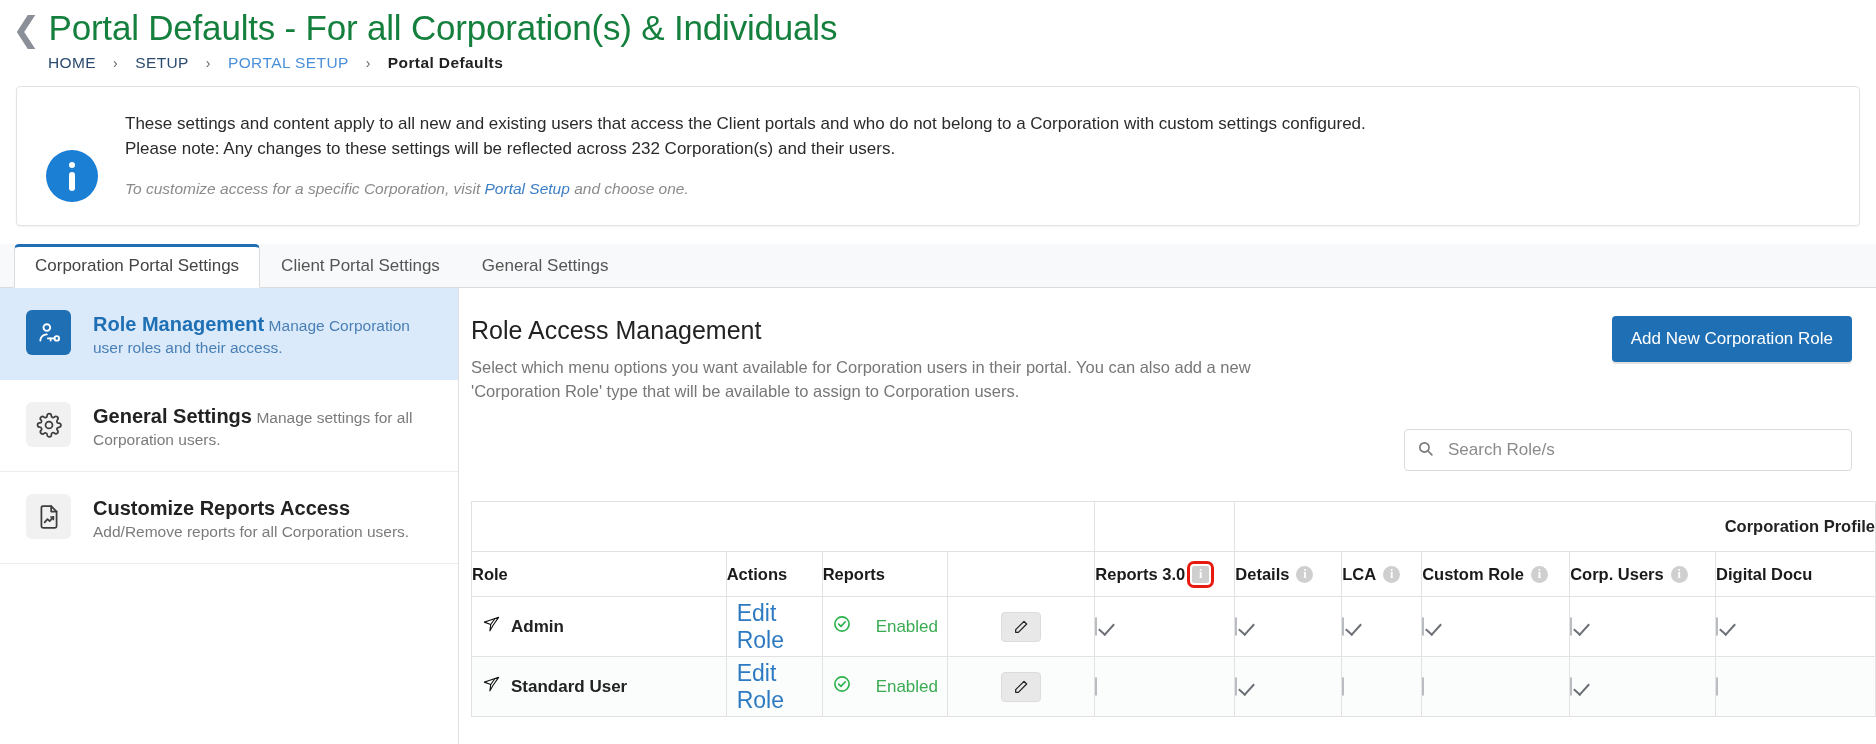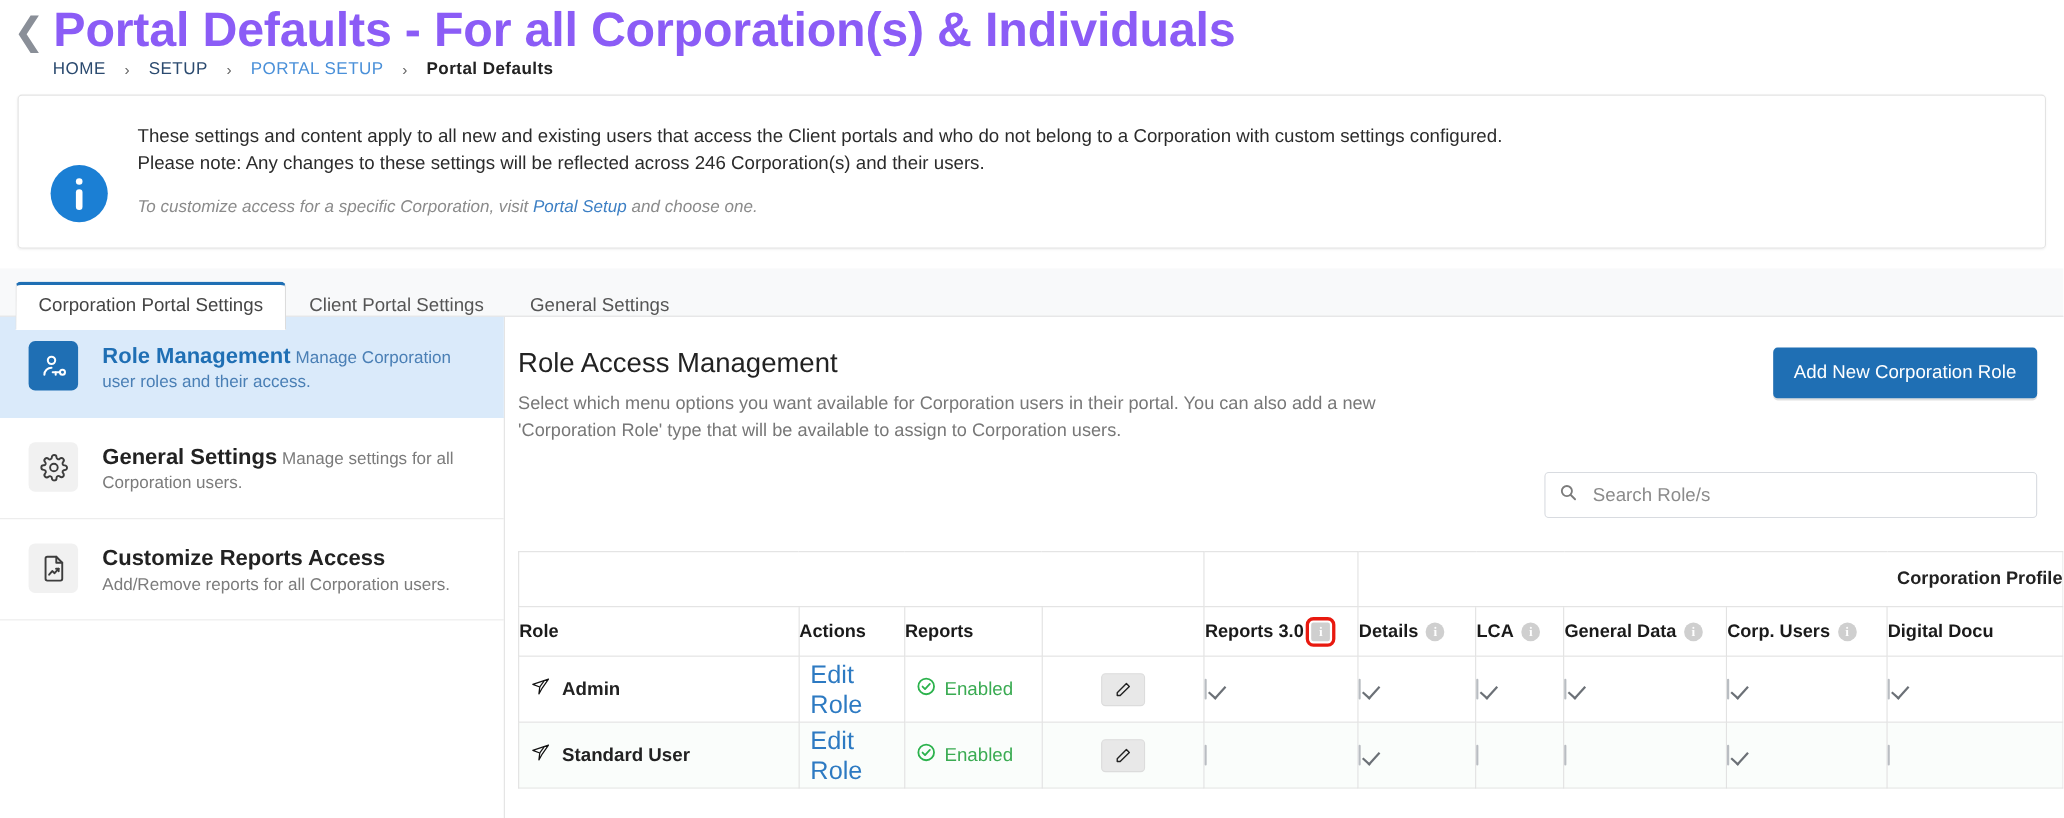--- a/index.html
+++ b/index.html
@@ -18,22 +18,22 @@
     display: flex; align-items: flex-start;
     padding-left: 6px;
   }
   .back-chevron {
     font-size: 34px; line-height: 34px;
     color: #8a8f98; font-weight: 400;
     padding: 6px 8px 0 6px; cursor: pointer;
     font-family: "DejaVu Sans", sans-serif;
   }
   .page-title {
-    font-size: 44px; line-height: 44px;
-    color: #8b5cf6; font-weight: 700;
+    font-size: 35px; line-height: 44px;
+    color: #15803d; font-weight: 400;
     letter-spacing: -0.2px;
     white-space: nowrap;
   }
   .breadcrumb {
     padding: 4px 0 0 48px;
     font-size: 15.5px; letter-spacing: 0.4px;
     display: flex; align-items: center; gap: 17px;
   }
   .bc-link { color: #2b4a6f; text-decoration: none; cursor: pointer; }
   .bc-link.blue { color: #4a90d9; }
@@ -80,21 +80,21 @@
   .tabbar {
     margin-top: 18px;
     border-bottom: 1px solid #dcdcdc;
     background: #f8f9fa;
     display: flex; align-items: flex-end;
     padding-left: 14px;
     height: 44px;
   }
   .tab {
     font-size: 17px; padding: 11px 20px 11px 20px;
-    color: #555; cursor: pointer; position: relative; top: 13px;
+    color: #555; cursor: pointer; position: relative; top: 1px;
     border: 1px solid transparent;
     border-radius: 5px 5px 0 0;
     line-height: 20px;
   }
   .tab.active {
     background: #fff;
     border-color: #dcdcdc;
     border-bottom-color: #fff;
     border-top: 3px solid #1f6fb4;
     padding-top: 9px;
@@ -205,21 +205,21 @@
   .role-cell { padding-left: 10px !important; }
   .role-name {
     display: flex; align-items: center; gap: 10px;
     font-size: 17px; font-weight: bold; color: #222;
   }
   .edit-link {
     font-size: 23px; color: #2d7ac2; cursor: pointer;
     text-decoration: none; padding-left: 10px; display: block;
   }
   .enabled {
-    display: flex; align-items: center; gap: 8px;
+    display: flex; align-items: center; gap: 25px;
     font-size: 17px; color: #3aab52; padding-left: 10px;
   }
   .pencil-btn {
     width: 40px; height: 30px; border-radius: 4px;
     background: #e8e8e8; border: 1px solid #dcdcdc;
     display: flex; align-items: center; justify-content: center;
     margin: 0 auto; cursor: pointer;
   }
   .cbx {
     width: 22px; height: 22px; border: 1px solid #b9bdc2;
@@ -250,21 +250,21 @@
     <span class="bc-sep">›</span>
     <span class="bc-current">Portal Defaults</span>
   </div>
 </div>
 
 <div class="banner-wrap">
   <div class="banner">
     <div class="info-icon"></div>
     <div class="banner-text">
       <div class="banner-line">These settings and content apply to all new and existing users that access the Client portals and who do not belong to a Corporation with custom settings configured.</div>
-      <div class="banner-line">Please note: Any changes to these settings will be reflected across 246 Corporation(s) and their users.</div>
+      <div class="banner-line">Please note: Any changes to these settings will be reflected across 232 Corporation(s) and their users.</div>
       <div class="banner-note"><span>To customize access for a specific Corporation, visit </span><a>Portal Setup</a><span> and choose one.</span></div>
     </div>
   </div>
 </div>
 
 <div class="tabbar">
   <div class="tab active">Corporation Portal Settings</div>
   <div class="tab">Client Portal Settings</div>
   <div class="tab">General Settings</div>
 </div>
@@ -379,21 +379,21 @@
             </span>
           </th>
           <th>
             <span class="hdr-inner">
               <span>LCA</span>
               <span class="i-ico">i</span>
             </span>
           </th>
           <th>
             <span class="hdr-inner">
-              <span>General Data</span>
+              <span>Custom Role</span>
               <span class="i-ico">i</span>
             </span>
           </th>
           <th>
             <span class="hdr-inner">
               <span>Corp. Users</span>
               <span class="i-ico">i</span>
             </span>
           </th>
           <th>Digital Docu</th>

